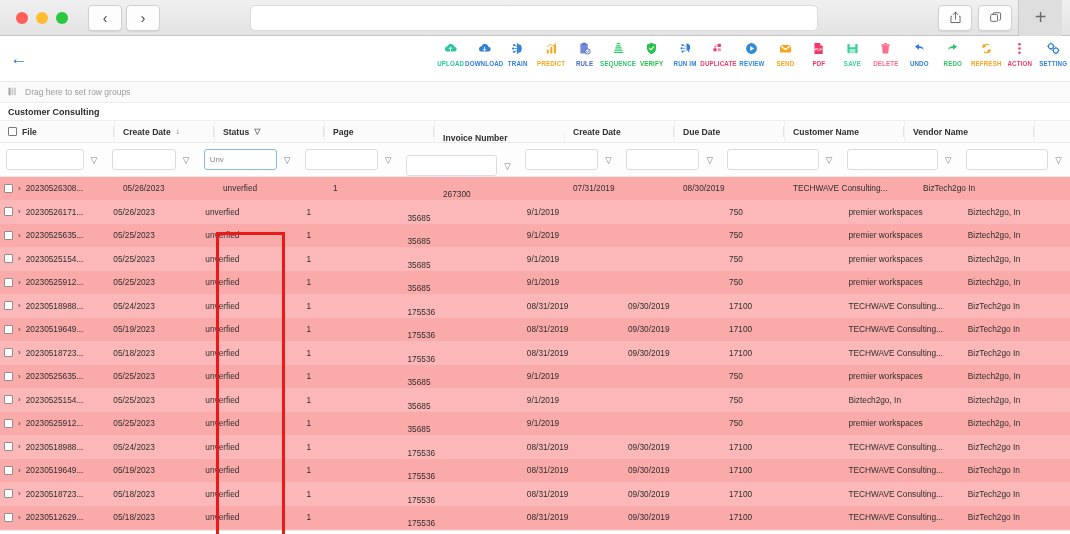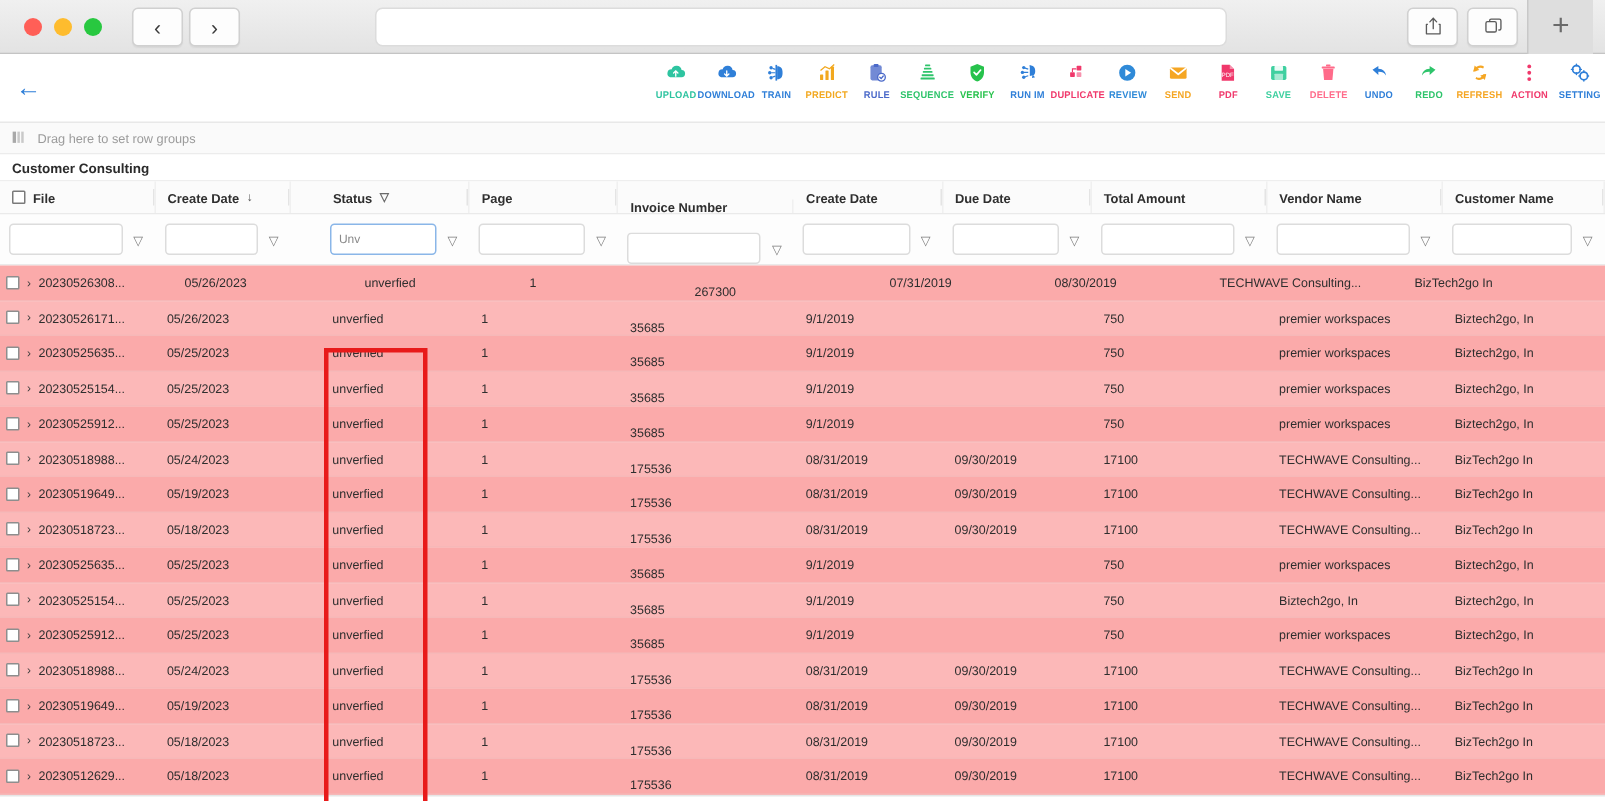--- a/index.html
+++ b/index.html
@@ -214,21 +214,21 @@
     background: #fff;
     border-radius: 1px;
     flex: 0 0 auto;
   }
   .chkbox.hdr { border-color: #7a7a7a; }
   .expander { font-size: 8px; color: #3d3d3d; flex: 0 0 auto; }
 
   
   .w-file   { width: 115px; }
   .w-cdate1 { width: 100px; }
-  .w-status { width: 110px; margin-left: 20px; }
+  .w-status { width: 110px; }
   .w-page   { width: 110px; }
   .w-invno  { width: 130px; margin-top: 12px; }
   .w-cdate2 { width: 110px; }
   .w-ddate  { width: 110px; }
   .w-total  { width: 130px; }
   .w-vendor { width: 130px; }
   .w-cust   { width: 120px; }
 
   
   .highlight-box {
@@ -520,30 +520,26 @@
           <span class="sep"></span>
         </div>
         <div class="hdr-cell w-cdate2">
           <span>Create Date</span>
           <span class="sep"></span>
         </div>
         <div class="hdr-cell w-ddate">
           <span>Due Date</span>
           <span class="sep"></span>
         </div>
-        <div class="hdr-cell w-total">
-          <span>Total Amount</span>
+        <div class="hdr-cell w-cust">
+          <span>Customer Name</span>
           <span class="sep"></span>
         </div>
         <div class="hdr-cell w-vendor">
           <span>Vendor Name</span>
-          <span class="sep"></span>
-        </div>
-        <div class="hdr-cell w-cust">
-          <span>Customer Name</span>
           <span class="sep"></span>
         </div>
       </div>
     <div class="grid-row flt-row" id="flt-row">
         <div class="flt-cell w-file">
           <input class="flt-input" type="text" value="" style="">
           <span class="flt-btn">▽</span>
         </div>
         <div class="flt-cell w-cdate1">
           <input class="flt-input" type="text" value="" style="">

